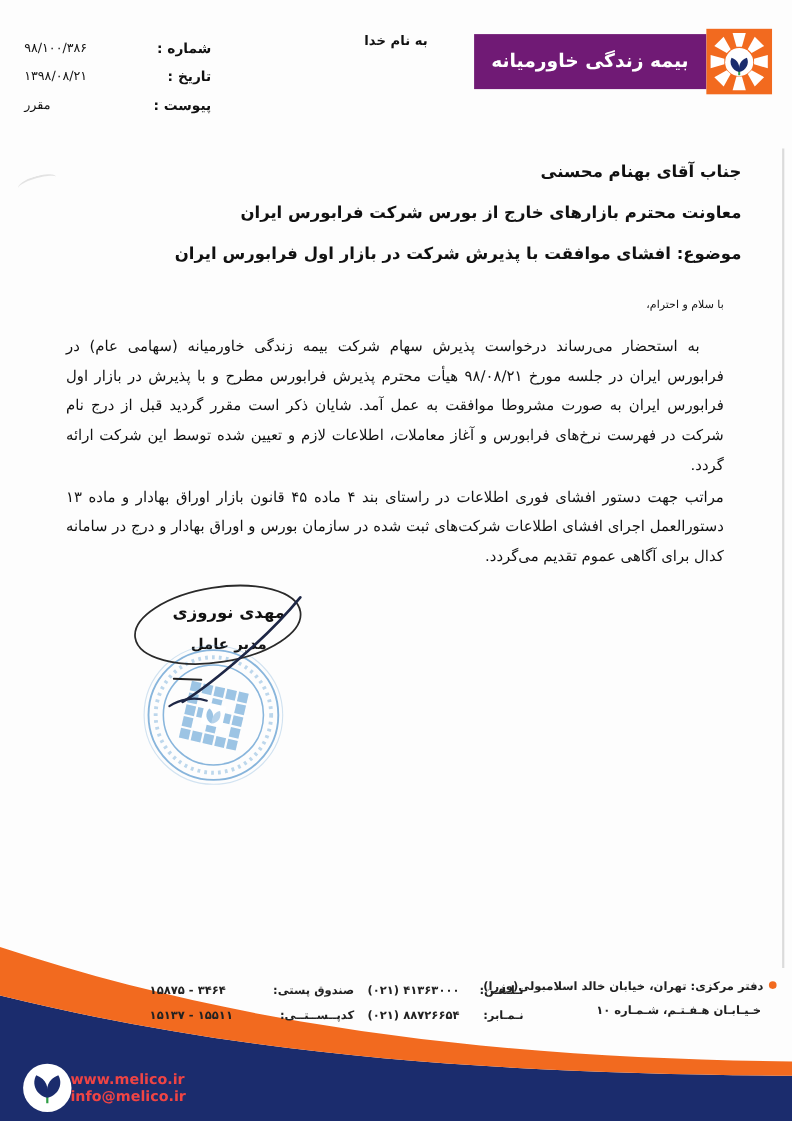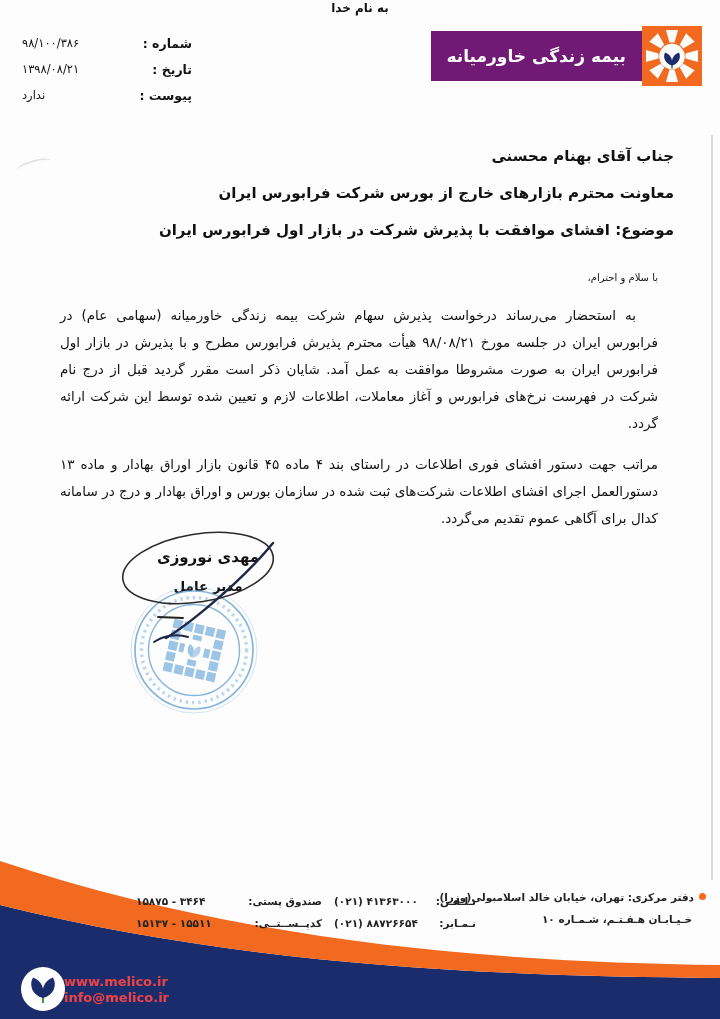--- a/index.html
+++ b/index.html
@@ -1,41 +1,41 @@
 <!DOCTYPE html>
 <html lang="fa"><head>
 <meta charset="utf-8">
 <style>
   html,body{margin:0;padding:0;}
   .page{
     position:relative;width:720px;height:1019px;background:#fdfdfd;overflow:hidden;
     font-family:"DejaVu Sans",sans-serif;color:#111;
   }
   
-  .bismillah{position:absolute;top:1px;left:0;width:720px;text-align:center;
+  .bismillah{position:absolute;top:30px;left:0;width:720px;text-align:center;
     font-size:12px;font-weight:bold;direction:rtl;}
   
   .logo{position:absolute;top:26px;right:18px;display:flex;direction:rtl;align-items:center;}
   .logo-box{height:50px;display:flex;align-items:center;padding:0 16px;background:#701a75;
     color:#fff;font-size:17px;font-weight:bold;direction:rtl;white-space:nowrap;}
   .logo-sun{width:60px;height:60px;display:block;}
   
   .meta{position:absolute;top:30px;left:22px;width:170px;direction:rtl;}
   .meta-row{display:flex;justify-content:space-between;align-items:center;height:26px;}
   .meta-label{font-size:12.5px;font-weight:bold;white-space:nowrap;margin-left:20px;}
   .meta-value{font-size:11.5px;width:86px;text-align:left;white-space:nowrap;}
   
   .recipient{position:absolute;top:138px;right:46px;direction:rtl;text-align:right;
     font-size:15px;font-weight:bold;line-height:37px;white-space:nowrap;}
   
   .salutation{position:absolute;top:272px;right:62px;direction:rtl;font-size:10px;}
   .body-text{position:absolute;top:302px;right:62px;left:60px;direction:rtl;
     text-align:justify;font-size:13.5px;line-height:27px;}
   .body-text p{margin:0;}
-  .body-text .p1{text-indent:22px;margin-bottom:14px;}
+  .body-text .p1{text-indent:22px;margin-bottom:2px;}
   
   .sig-text{position:absolute;top:548px;left:128px;width:160px;text-align:center;direction:rtl;}
   .sig-name{font-size:15px;font-weight:bold;}
   .sig-title{font-size:13.5px;font-weight:bold;margin-top:12px;}
   .sig-art{position:absolute;top:516px;left:88px;width:232px;height:212px;}
   
   .edge-line{position:absolute;left:711px;top:135px;width:2px;height:745px;background:#c9c9c9;opacity:.65;}
   .smudge{position:absolute;left:16px;top:160px;width:36px;height:10px;border-top:2px solid #b5b5b5;
     border-radius:50%;transform:rotate(-16deg);opacity:.35;}
   
@@ -85,21 +85,21 @@
     <div class="meta-row">
       <span class="meta-label">شماره :</span>
       <span class="meta-value">۹۸/۱۰۰/۳۸۶</span>
     </div>
     <div class="meta-row">
       <span class="meta-label">تاریخ :</span>
       <span class="meta-value">۱۳۹۸/۰۸/۲۱</span>
     </div>
     <div class="meta-row">
       <span class="meta-label">پیوست :</span>
-      <span class="meta-value">ندارد</span>
+      <span class="meta-value">مقرر</span>
     </div>
   </div>
 
   <div class="edge-line"></div>
   <div class="smudge"></div>
 
   <div class="recipient">
     <div>جناب آقای بهنام محسنی</div>
     <div>معاونت محترم بازارهای خارج از بورس شرکت فرابورس ایران</div>
     <div>موضوع: افشای موافقت با پذیرش شرکت در بازار اول فرابورس ایران</div>

